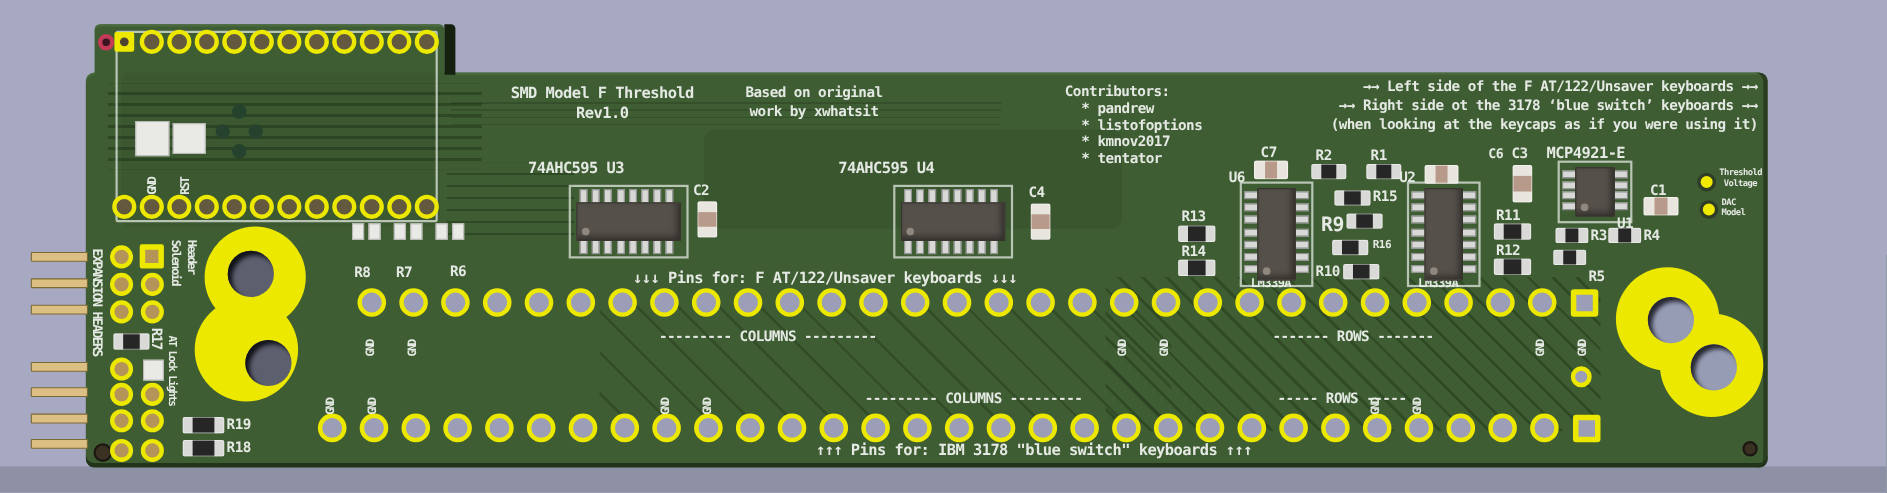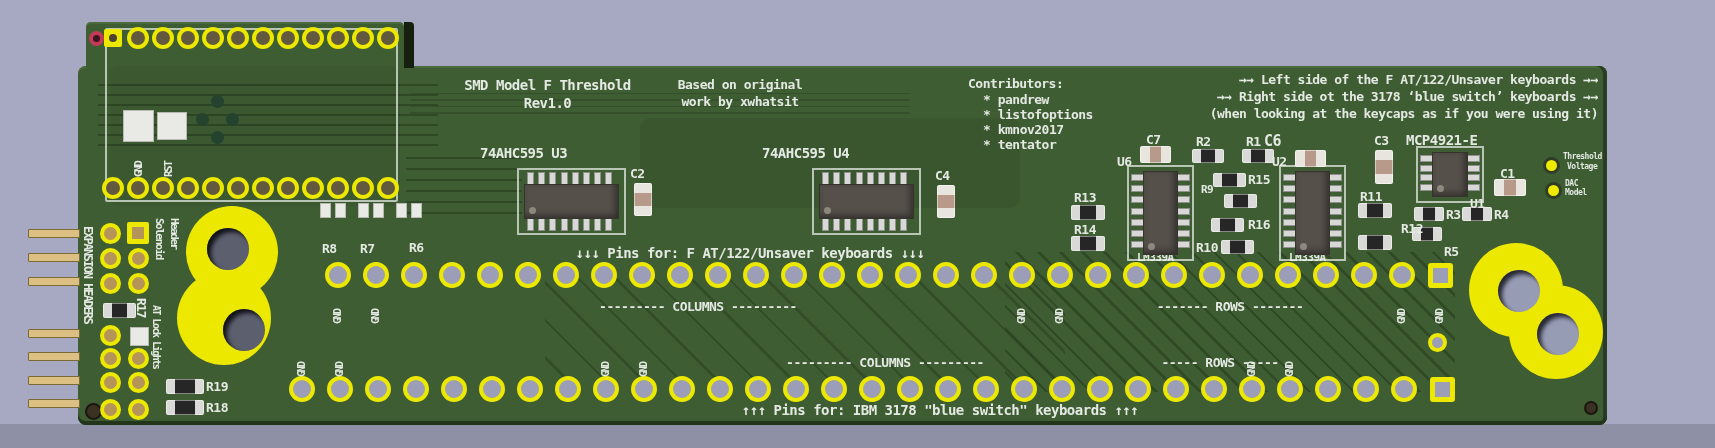--- a/index.html
+++ b/index.html
@@ -346,32 +346,32 @@
     <div class="abs cap" style="left: 1295px; top: 150px; width: 31px; height: 17px; background: linear-gradient(90deg, rgb(232, 229, 223) 0px, rgb(232, 229, 223) 9px, rgb(183, 154, 138) 9px, rgb(183, 154, 138) calc(100% - 9px), rgb(232, 229, 223) calc(100% - 9px)); border: 1px solid rgba(255, 255, 255, 0.5);"></div>
     <div class="abs cap" style="left: 1494px; top: 179px; width: 32px; height: 17px; background: linear-gradient(90deg, rgb(232, 229, 223) 0px, rgb(232, 229, 223) 9px, rgb(183, 154, 138) 9px, rgb(183, 154, 138) calc(100% - 9px), rgb(232, 229, 223) calc(100% - 9px)); border: 1px solid rgba(255, 255, 255, 0.5);"></div>
     <div class="abs cap" style="left: 1375px; top: 150px; width: 18px; height: 34px; background: linear-gradient(rgb(232, 229, 223) 0px, rgb(232, 229, 223) 9px, rgb(183, 154, 138) 9px, rgb(183, 154, 138) calc(100% - 9px), rgb(232, 229, 223) calc(100% - 9px)); border: 1px solid rgba(255, 255, 255, 0.5);"></div>
     <div class="abs cap" style="left: 634px; top: 183px; width: 18px; height: 33px; background: linear-gradient(rgb(232, 229, 223) 0px, rgb(232, 229, 223) 9px, rgb(183, 154, 138) 9px, rgb(183, 154, 138) calc(100% - 9px), rgb(232, 229, 223) calc(100% - 9px)); border: 1px solid rgba(255, 255, 255, 0.5);"></div>
     <div class="abs cap" style="left: 937px; top: 185px; width: 18px; height: 33px; background: linear-gradient(rgb(232, 229, 223) 0px, rgb(232, 229, 223) 9px, rgb(183, 154, 138) 9px, rgb(183, 154, 138) calc(100% - 9px), rgb(232, 229, 223) calc(100% - 9px)); border: 1px solid rgba(255, 255, 255, 0.5);"></div>
     <div class="abs silk" style="left: 630px; top: 166px; font-size: 13px;">C2</div>
     <div class="abs silk" style="left: 935px; top: 168px; font-size: 13px;">C4</div>
     <div class="abs silk" style="left: 1146px; top: 132px; font-size: 13px;">C7</div>
     <div class="abs silk" style="left: 1196px; top: 134px; font-size: 13px;">R2</div>
     <div class="abs silk" style="left: 1246px; top: 134px; font-size: 13px;">R1</div>
-    <div class="abs silk" style="left: 1264px; top: 133px; font-size: 15px;">C6</div>
+    <div class="abs silk" style="left: 1353px; top: 133px; font-size: 12px;">C6</div>
     <div class="abs silk" style="left: 1374px; top: 133px; font-size: 13px;">C3</div>
     <div class="abs silk" style="left: 1117px; top: 154px; font-size: 13px;">U6</div>
     <div class="abs silk" style="left: 1272px; top: 154px; font-size: 13px;">U2</div>
     <div class="abs silk" style="left: 1074px; top: 190px; font-size: 13px;">R13</div>
     <div class="abs silk" style="left: 1074px; top: 222px; font-size: 13px;">R14</div>
     <div class="abs silk" style="left: 1248px; top: 172px; font-size: 13px;">R15</div>
-    <div class="abs silk" style="left: 1201px; top: 184px; font-size: 11px;">R9</div>
-    <div class="abs silk" style="left: 1248px; top: 217px; font-size: 13px;">R16</div>
+    <div class="abs silk" style="left: 1201px; top: 194px; font-size: 18px;">R9</div>
+    <div class="abs silk" style="left: 1248px; top: 217px; font-size: 10px;">R16</div>
     <div class="abs silk" style="left: 1196px; top: 240px; font-size: 13px;">R10</div>
     <div class="abs silk" style="left: 1360px; top: 189px; font-size: 13px;">R11</div>
-    <div class="abs silk" style="left: 1360px; top: 221px; font-size: 13px; margin-left: 41px;">R12</div>
+    <div class="abs silk" style="left: 1360px; top: 221px; font-size: 13px;">R12</div>
     <div class="abs silk" style="left: 1470px; top: 196px; font-size: 13px;">U1</div>
     <div class="abs silk" style="left: 1446px; top: 207px; font-size: 13px;">R3</div>
     <div class="abs silk" style="left: 1494px; top: 207px; font-size: 13px;">R4</div>
     <div class="abs silk" style="left: 1444px; top: 244px; font-size: 13px;">R5</div>
     <div class="abs silk" style="left: 1500px; top: 166px; font-size: 13px;">C1</div>
     <div class="abs silk" style="left: 322px; top: 241px; font-size: 13px;">R8</div>
     <div class="abs silk" style="left: 360px; top: 241px; font-size: 13px;">R7</div>
     <div class="abs silk" style="left: 398px; top: 240px; font-size: 13px; padding-left: 11px;">R6</div>
     <div class="abs silk vdown" style="left: 134px; top: 298px; font-size: 13px; height: 40px;">R17</div>
     <div class="abs silk" style="left: 206px; top: 379px; font-size: 13px;">R19</div>

